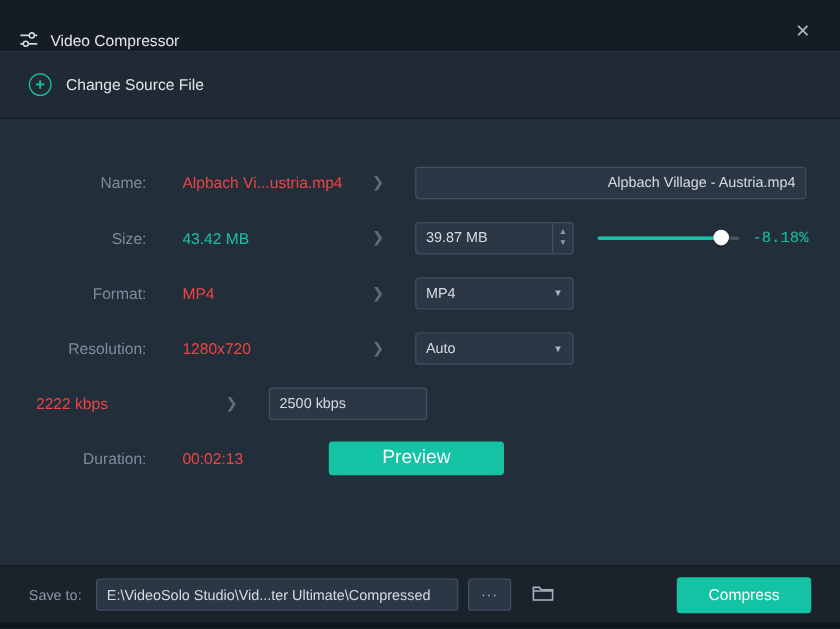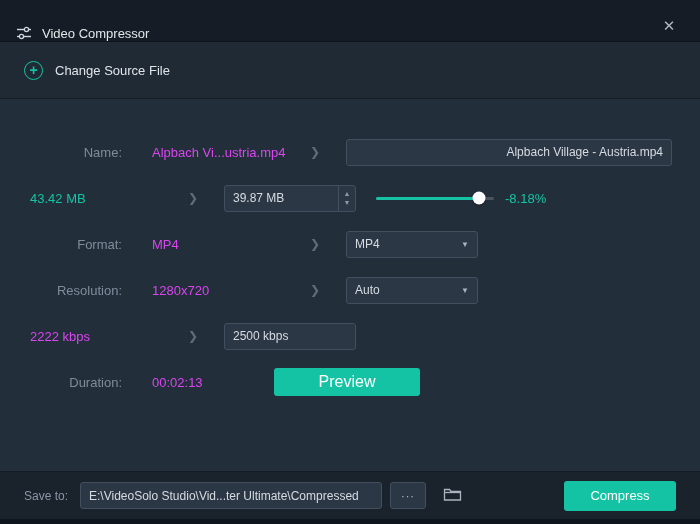--- a/index.html
+++ b/index.html
@@ -37,21 +37,21 @@
     width: 19px; height: 19px; border: 1.5px solid #14c3a4; border-radius: 50%;
     color: #14c3a4; font-size: 14px; line-height: 16px; text-align: center;
     display: inline-block; margin-right: 12px; font-weight: bold;
   }
   .source-label { color: #dfe4e9; font-size: 13px; }
 
   
   .main { flex: 1 1 auto; background: #232e3b; padding-top: 30px; }
   .row { display: flex; align-items: center; height: 46px; }
   .row-label { width: 122px; text-align: right; color: #7f8c9b; font-size: 13px; flex: 0 0 auto; }
-  .row-orig { width: 158px; margin-left: 30px; color: #d946ef; font-size: 13px; flex: 0 0 auto;
+  .row-orig { width: 158px; margin-left: 30px; color: #ef4444; font-size: 13px; flex: 0 0 auto;
               white-space: nowrap; overflow: hidden; }
   .row-orig.teal { color: #14c3a4; }
   .chevron { width: 36px; color: #5f6e7d; font-size: 12px; flex: 0 0 auto; }
 
   .tb {
     background: #2c3745; border: 1px solid #414f5f; border-radius: 3px;
     height: 27px; color: #d6dbe2; font-size: 12px; padding: 0 8px;
     font-family: "Liberation Sans", sans-serif; outline: none;
   }
   .tb-name { width: 326px; text-align: right; }
@@ -77,21 +77,21 @@
 
   .slider {
     position: relative; width: 118px; height: 3px; background: #47535f;
     border-radius: 2px; margin-left: 20px; flex: 0 0 auto;
   }
   .slider-fill { position: absolute; left: 0; top: 0; height: 100%; background: #14c3a4; border-radius: 2px; }
   .slider-handle {
     position: absolute; top: 50%; width: 13px; height: 13px; border-radius: 50%;
     background: #ffffff; transform: translate(-50%, -50%); box-shadow: 0 1px 2px rgba(0,0,0,.4);
   }
-  .percent { margin-left: 11px; color: #14c3a4; font-size: 13px; }
+  .percent { margin-left: 11px; color: #14c3a4; font-size: 13px; font-family: Liberation Mono, monospace; }
 
   .preview-btn {
     width: 146px; height: 28px; background: #14c3a4; border: none; border-radius: 3px;
     color: #ffffff; font-size: 16px; margin-left: -36px;
     font-family: "Liberation Sans", sans-serif;
   }
 
   
   .footer {
     height: 48px; flex: 0 0 auto; background: #1a222c;
@@ -144,20 +144,21 @@
   <div class="main">
 
     <div class="row">
       <span class="row-label">Name:</span>
       <span class="row-orig">Alpbach Vi...ustria.mp4</span>
       <span class="chevron">❯</span>
       <input class="tb tb-name" type="text" value="Alpbach Village - Austria.mp4" style="">
     </div>
 
     <div class="row">
+      <span class="row-label">Size:</span>
       <span class="row-orig teal">43.42 MB</span>
       <span class="chevron">❯</span>
       <span class="spin-wrap">
         <input class="tb tb-small" type="text" value="39.87 MB" style="">
         <span class="spinner">
           <span>▲</span>
           <span>▼</span>
         </span>
       </span>
       <div class="slider">

